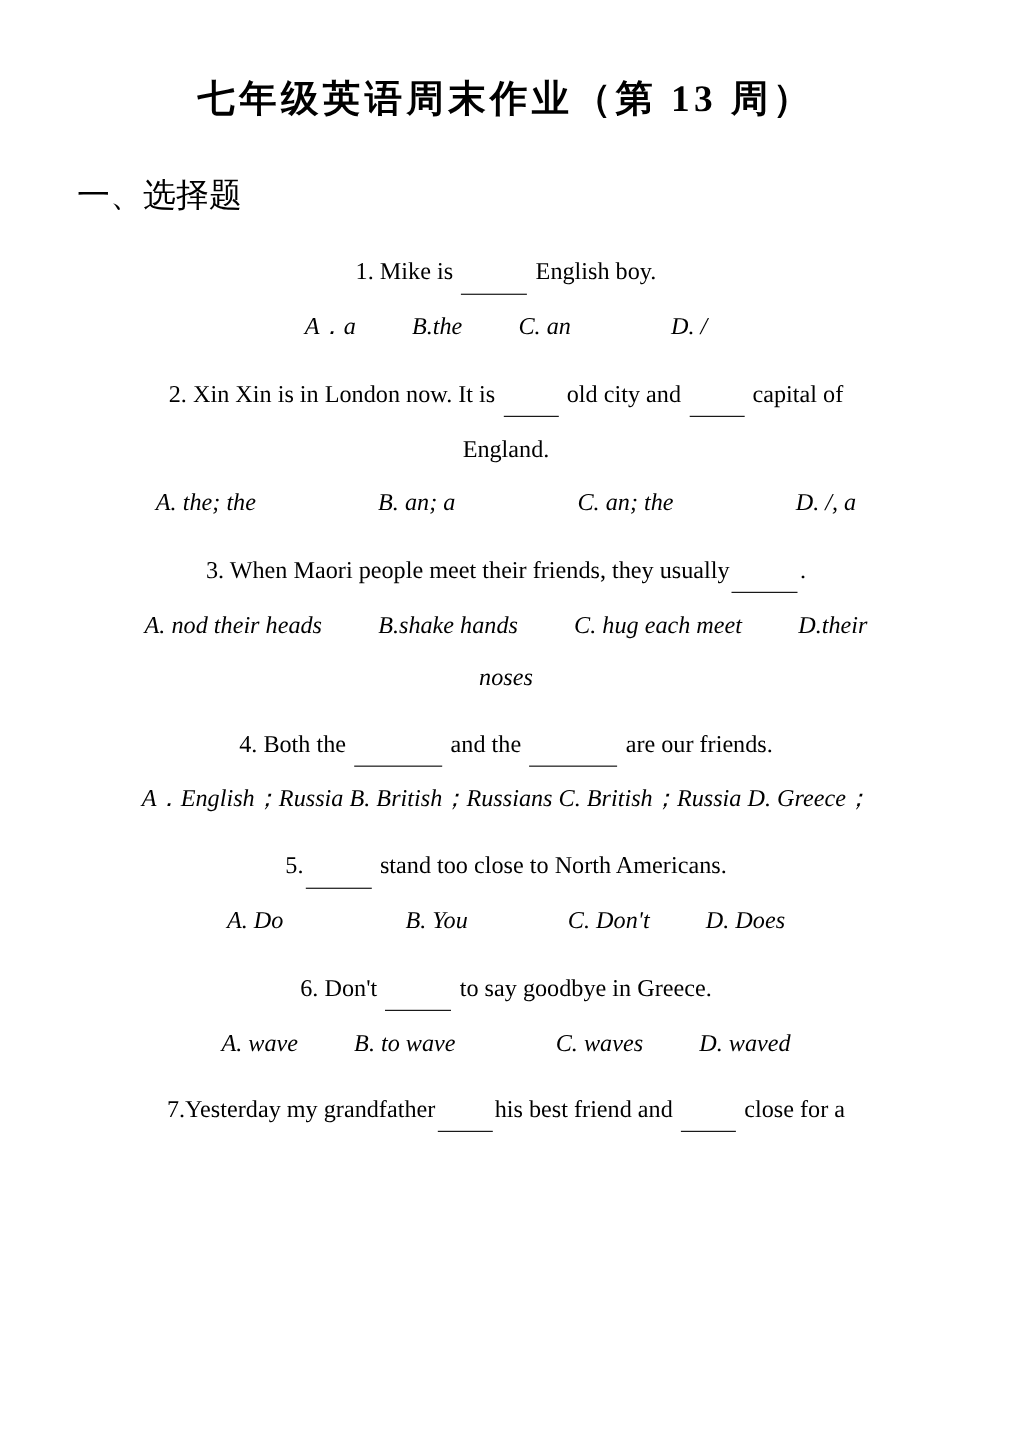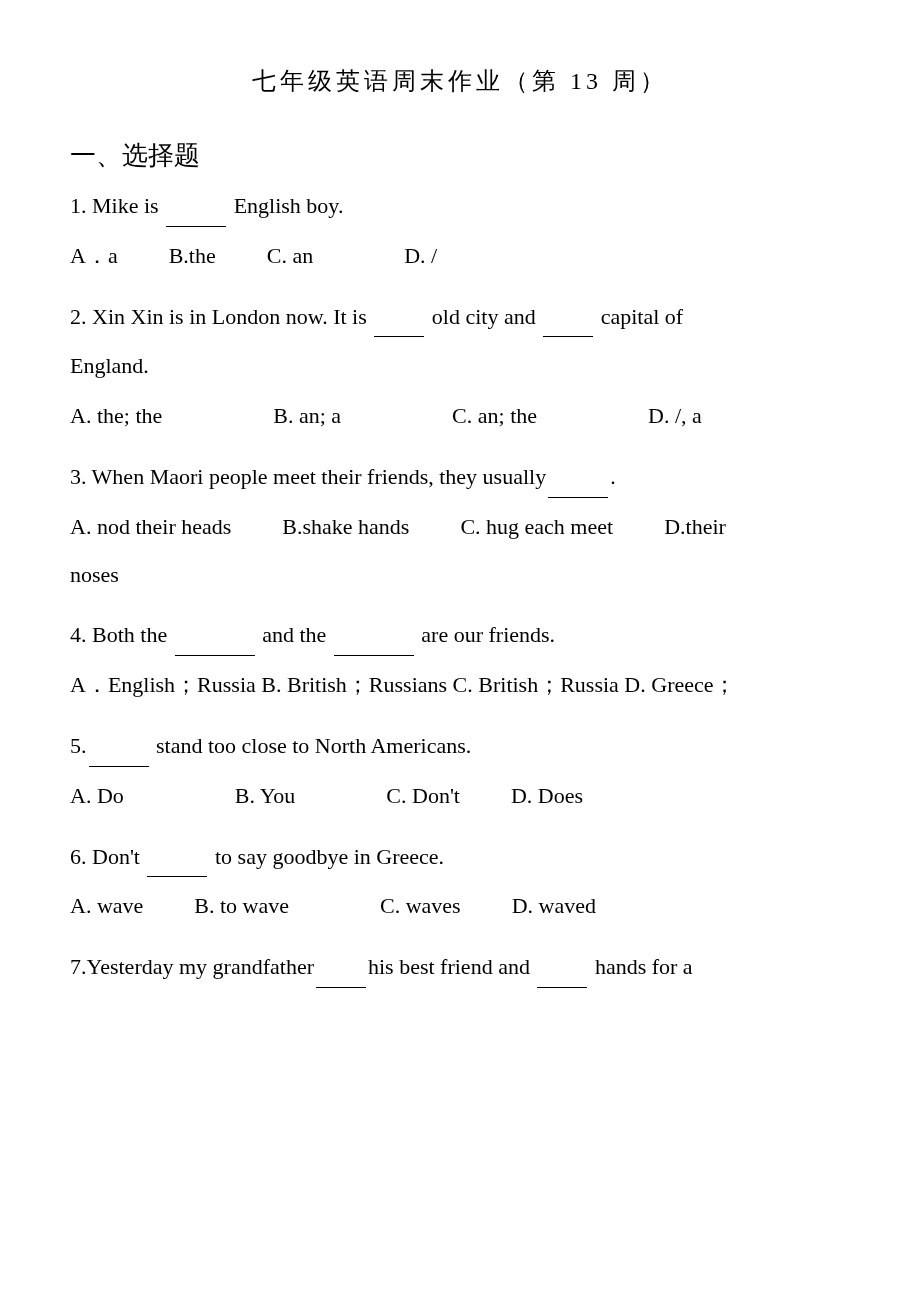--- a/index.html
+++ b/index.html
@@ -14,43 +14,45 @@
       background: #ffffff;
       font-family: "SimSun", "宋体", serif;
       font-size: 22px;
       color: #000000;
       padding: 60px 70px 60px 70px;
       line-height: 1.8;
     }
 
     .title {
       text-align: center;
-      font-size: 24px;
-      font-weight: normal;
+      font-size: 34px;
+      font-weight: bold;
       letter-spacing: 4px;
       margin-bottom: 30px;
     }
 
     .section-label {
-      font-size: 26px;
-      margin-bottom: 4px;
+      font-size: 30px;
+      margin-bottom: 20px;
     }
 
     .question-block {
       margin-bottom: 18px;
+      text-align: center;
     }
 
     .question-text {
       margin-bottom: 8px;
       line-height: 1.9;
     }
 
     .options-line {
       margin-bottom: 6px;
       line-height: 1.9;
+      font-style: italic;
     }
 
     .blank {
       display: inline-block;
       border-bottom: 1.5px solid #000;
       min-width: 60px;
       vertical-align: bottom;
       margin: 0 2px;
     }
 
@@ -189,15 +191,15 @@
     <span>C. waves</span>
     <span class="option-gap"></span>
     <span>D. waved</span>
   </div>
 </div>
 
 <div class="question-block">
   <div class="question-text">
     <span>7.Yesterday my grandfather</span><span class="blank blank-short">&nbsp;&nbsp;&nbsp;&nbsp;&nbsp;</span><span>his best friend and</span>
     <span class="blank blank-short">&nbsp;&nbsp;&nbsp;&nbsp;&nbsp;</span>
-    <span> hands for a</span>
+    <span> close for a</span>
   </div>
 </div>
 
 </body></html>

